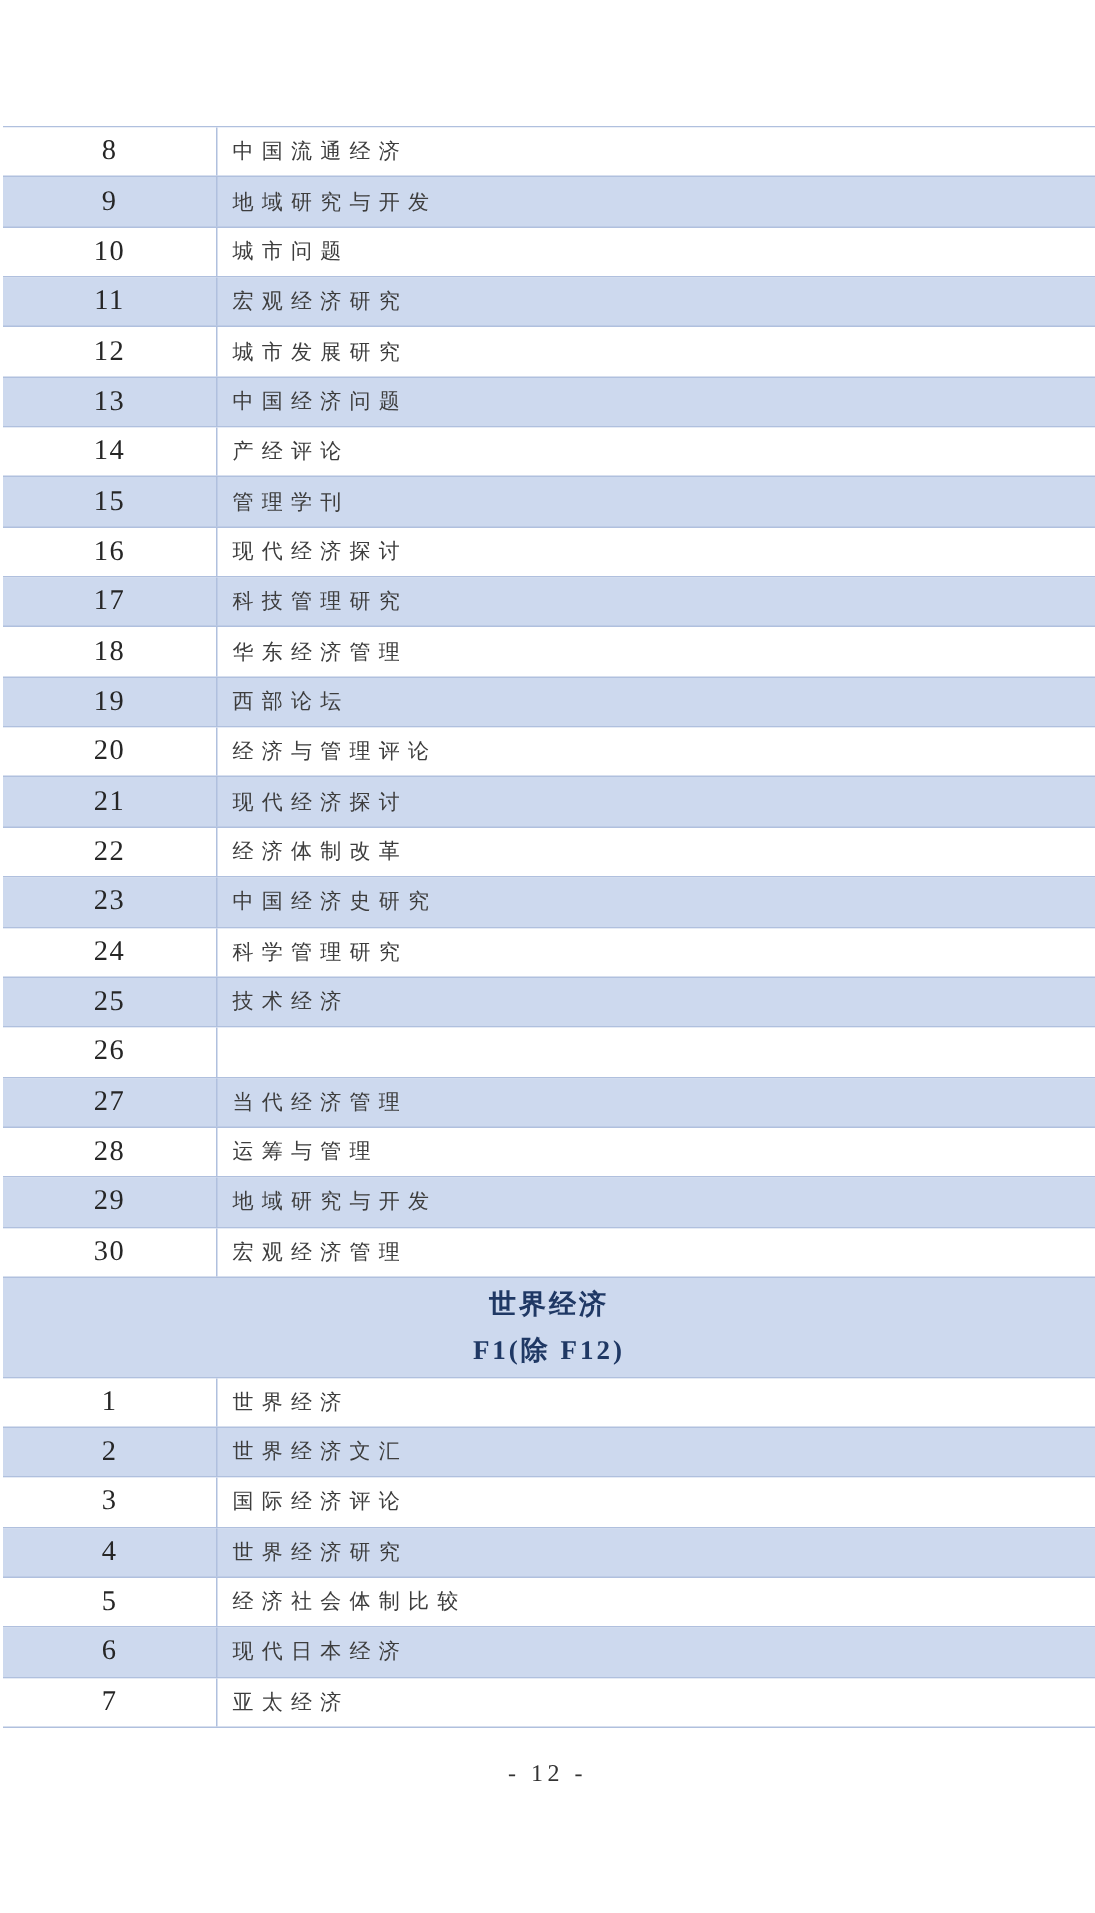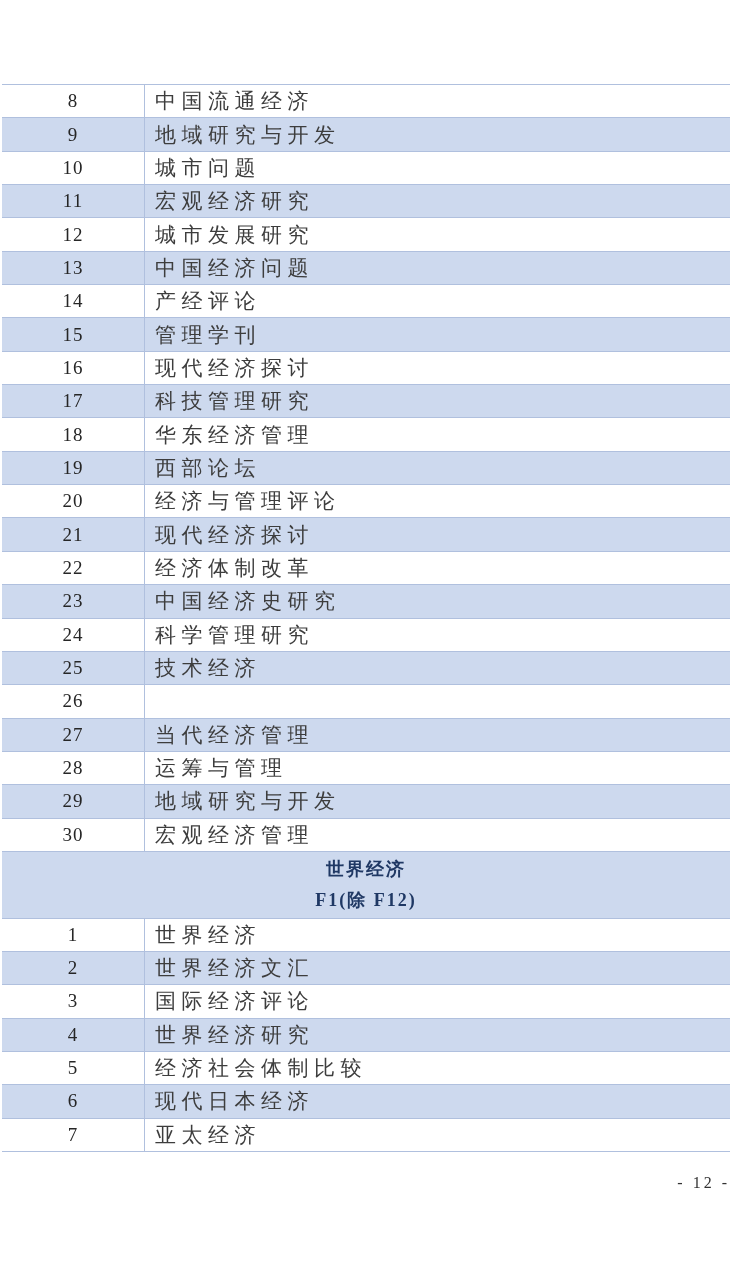--- a/index.html
+++ b/index.html
@@ -29,36 +29,36 @@
   }
   .row:nth-child(even){background:var(--stripe);}
   .cell{height:100%;display:flex;align-items:center;}
   .cell.num{
     width:143px;justify-content:center;
     border-right:1px solid var(--line);
     font-size:19px;color:var(--num);letter-spacing:1px;
   }
   .cell.name{
     flex:1;padding-left:10px;
-    font-size:21px;letter-spacing:5.5px;color:var(--text);
+    font-size:14px;letter-spacing:5.5px;color:var(--text);
   }
   .t-header{
     background:var(--stripe);
     border-bottom:1px solid var(--line);
     height:66.7px;
     display:flex;flex-direction:column;justify-content:center;
   }
   .t-header-line{
     text-align:center;
     font-weight:bold;font-size:18px;color:var(--navy);
     letter-spacing:2px;line-height:31px;
   }
   .footer{
     position:absolute;top:1174px;left:0;width:730px;
-    text-align:right;font-size:16px;color:#333333;letter-spacing:3px;
+    text-align:center;font-size:16px;color:#333333;letter-spacing:3px;
   }
 </style>
 </head>
 <body>
 
 <div class="page">
 
   <div class="journal-table">
     <div>
         <div class="row">

